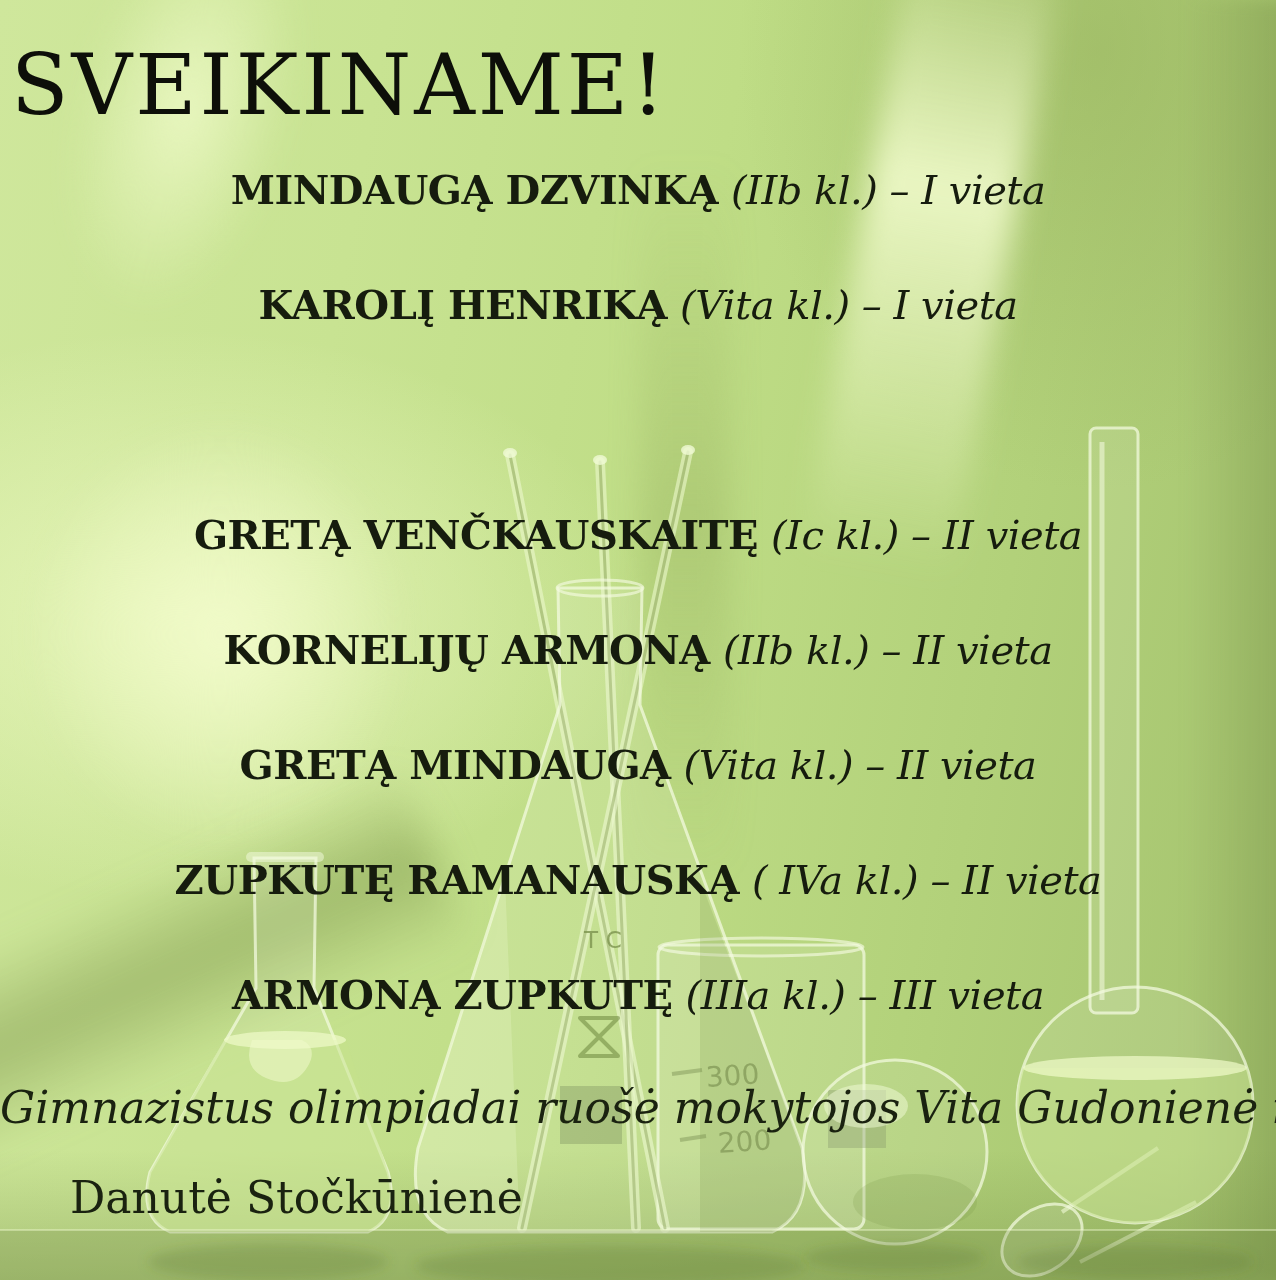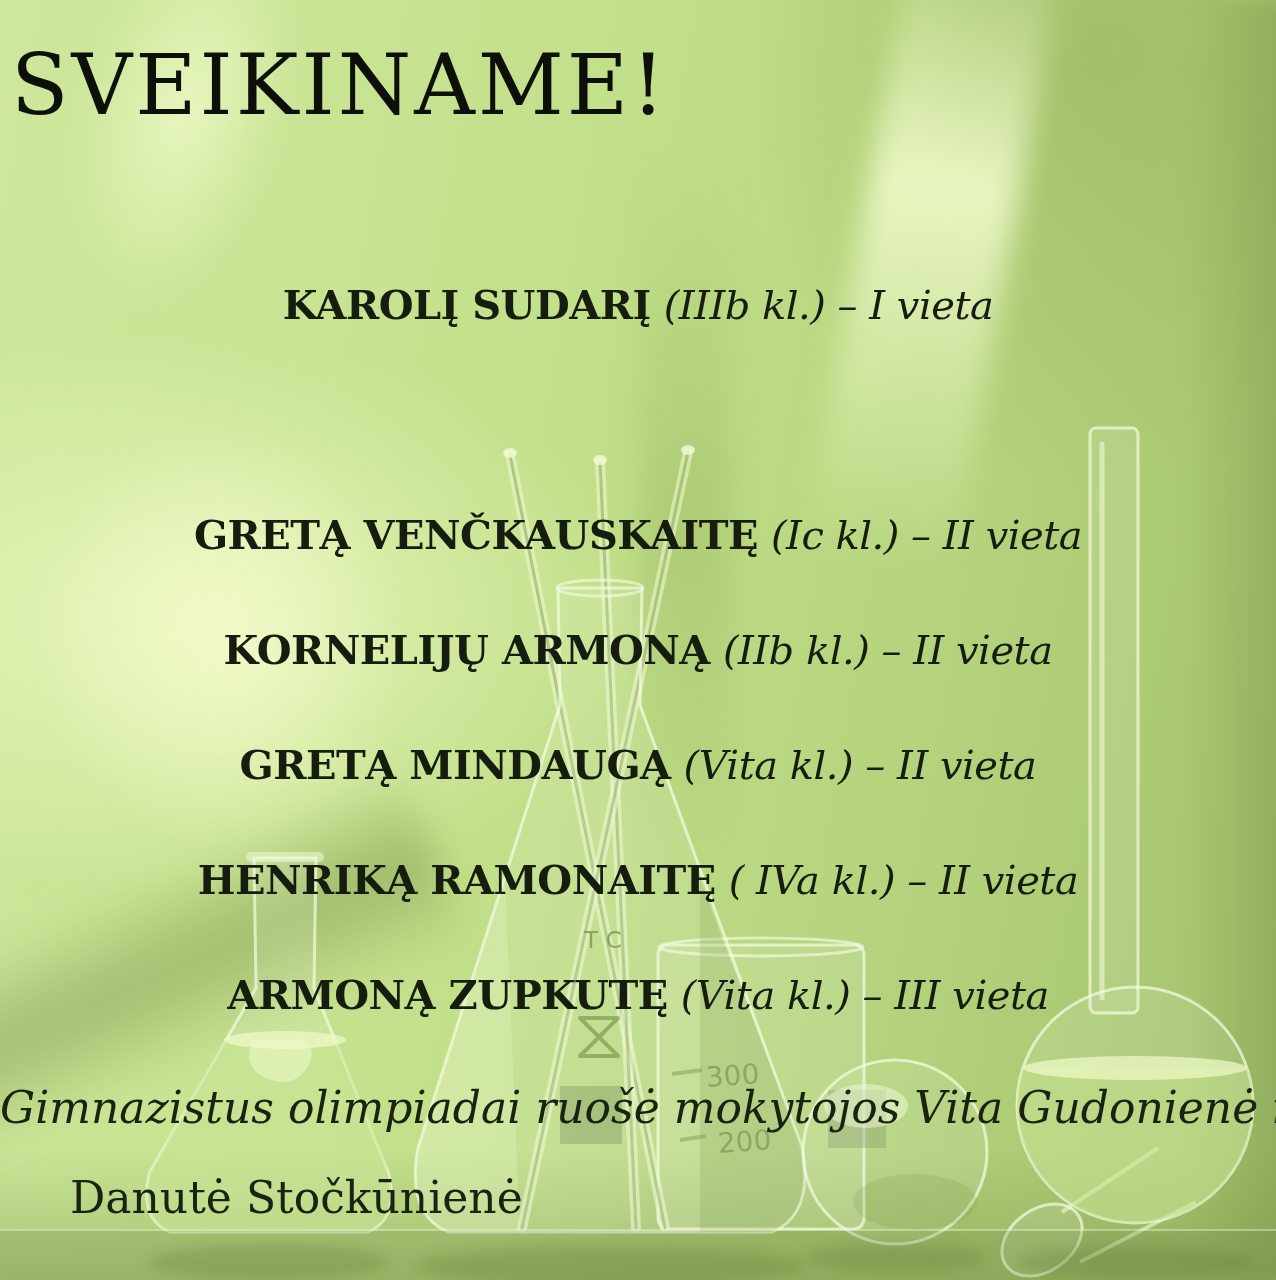--- a/index.html
+++ b/index.html
@@ -162,35 +162,38 @@
       <line x1="0" y1="1230" x2="1276" y2="1230" stroke="rgba(240,250,210,.42)" stroke-width="2"></line>
       <ellipse class="refl" filter="url(#b4)" cx="268" cy="1262" rx="120" ry="18"></ellipse>
       <ellipse class="refl" filter="url(#b4)" cx="610" cy="1266" rx="195" ry="20"></ellipse>
       <ellipse class="refl" filter="url(#b4)" cx="895" cy="1258" rx="90" ry="14"></ellipse>
       <ellipse class="refl" filter="url(#b4)" cx="1135" cy="1262" rx="118" ry="16"></ellipse>
     </g>
   </svg>
 
   <div class="title">SVEIKINAME!</div>
 
+  <div class="winner-row r0">
+    <span class="winner-name">MINDAUGĄ DZVINKĄ</span><span class="winner-details">(IIb kl.) – I vieta</span>
+  </div>
   <div class="winner-row r1">
-    <span class="winner-name">KAROLĮ SUDARĮ</span><span class="winner-details">(IIIb kl.) – I vieta</span>
+    <span class="winner-name">KAROLĮ HENRIKĄ</span><span class="winner-details">(Vita kl.) – I vieta</span>
   </div>
   <div class="winner-row r3">
     <span class="winner-name">GRETĄ VENČKAUSKAITĘ</span><span class="winner-details">(Ic kl.) – II vieta</span>
   </div>
   <div class="winner-row r4">
     <span class="winner-name">KORNELIJŲ ARMONĄ</span><span class="winner-details">(IIb kl.) – II vieta</span>
   </div>
   <div class="winner-row r5">
     <span class="winner-name">GRETĄ MINDAUGĄ</span><span class="winner-details">(Vita kl.) – II vieta</span>
   </div>
   <div class="winner-row r6">
-    <span class="winner-name">HENRIKĄ RAMONAITĘ</span><span class="winner-details">( IVa kl.) – II vieta</span>
+    <span class="winner-name">ZUPKUTĘ RAMANAUSKĄ</span><span class="winner-details">( IVa kl.) – II vieta</span>
   </div>
   <div class="winner-row r7">
-    <span class="winner-name">ARMONĄ ZUPKUTĘ</span><span class="winner-details">(Vita kl.) – III vieta</span>
+    <span class="winner-name">ARMONĄ ZUPKUTĘ</span><span class="winner-details">(IIIa kl.) – III vieta</span>
   </div>
 
   <div class="credit1">Gimnazistus olimpiadai ruošė mokytojos Vita Gudonienė ir</div>
   <div class="credit2">Danutė Stočkūnienė</div>
 
 </div>
 
 </body></html>

